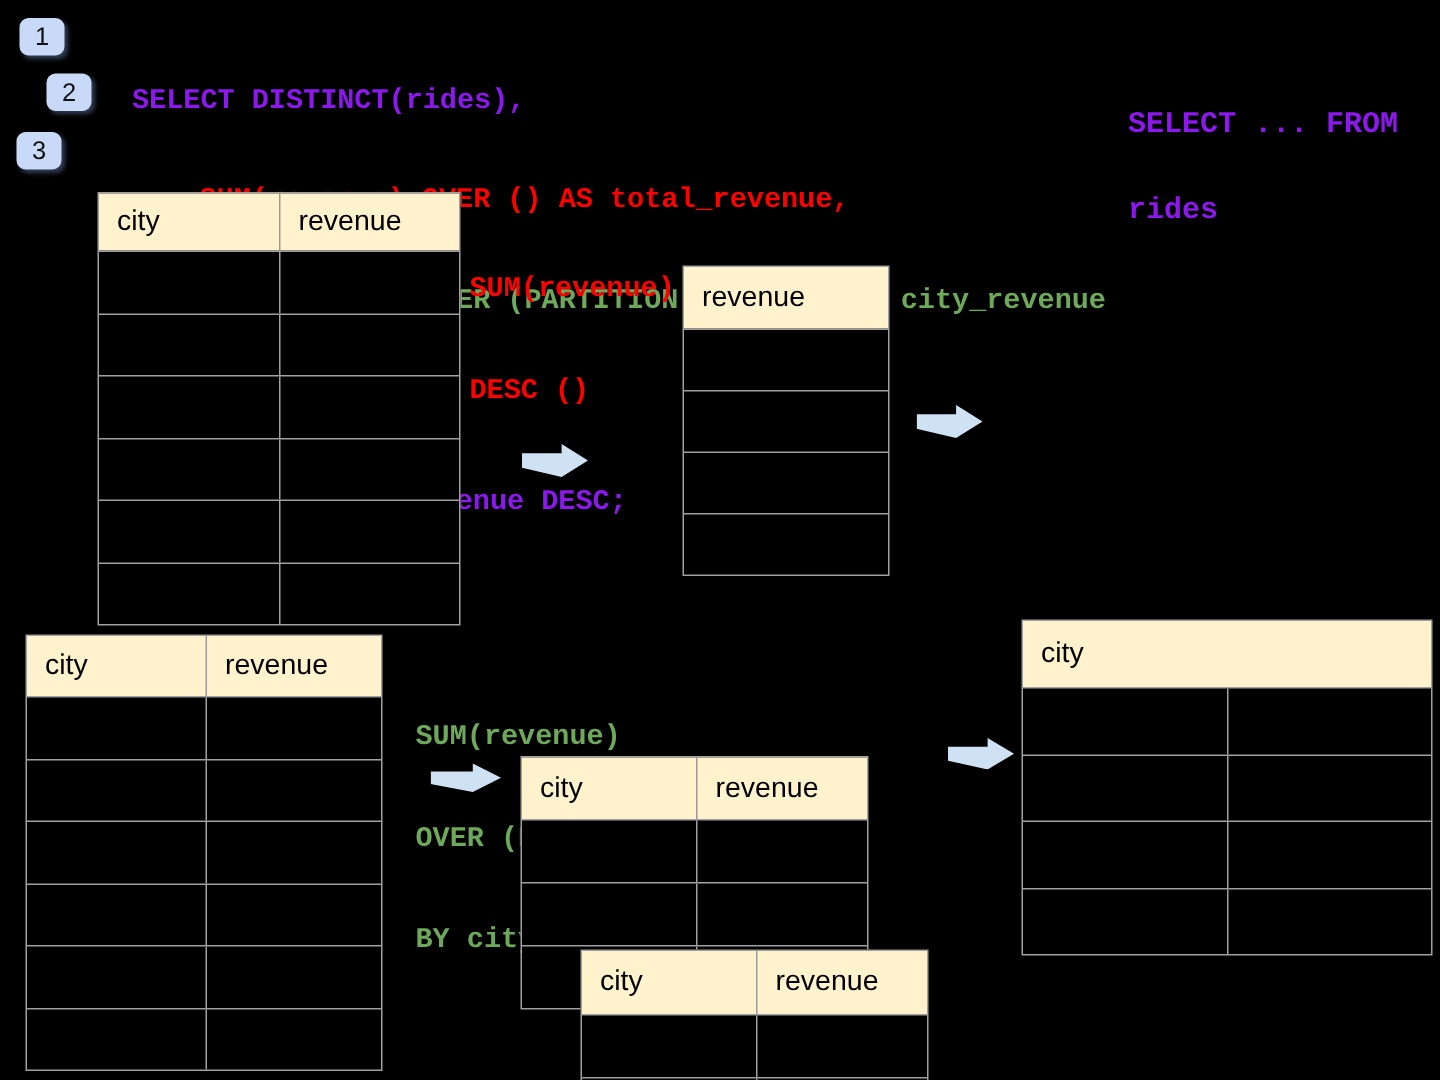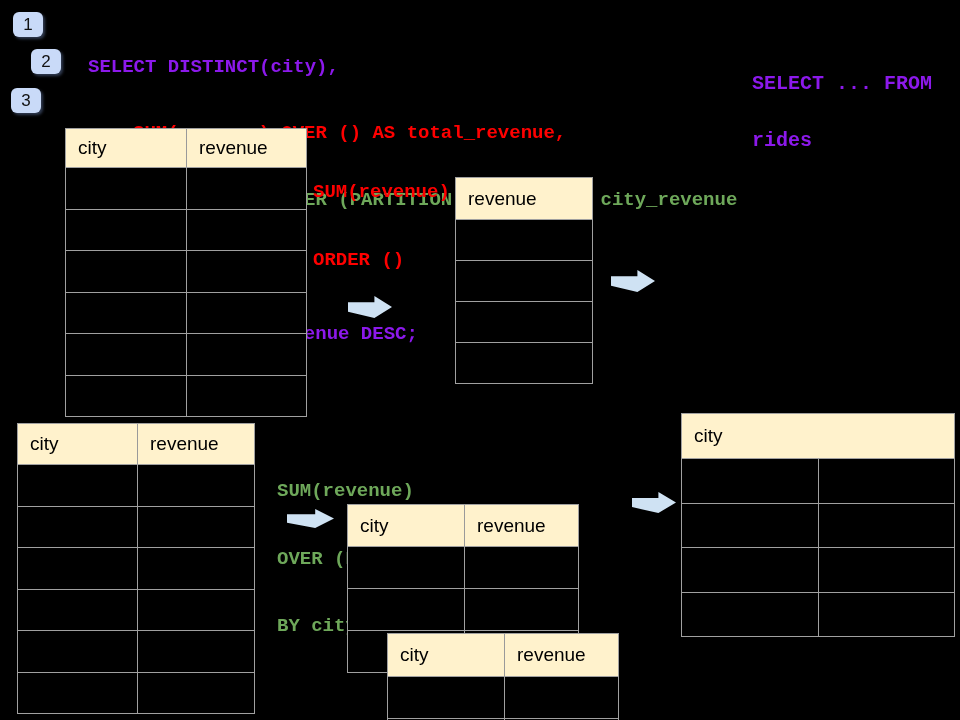--- a/index.html
+++ b/index.html
@@ -58,35 +58,35 @@
     <span>1</span>
   </div>
 <div class="abs badge" style="left:31px;top:49px;">
     <span>2</span>
   </div>
 <div class="abs badge" style="left:11px;top:88px;">
     <span>3</span>
   </div>
 
 <div class="abs code sql-block">
-  <div class="c-purple">SELECT DISTINCT(city),</div>
+  <div class="c-purple">SELECT DISTINCT(rides),</div>
   <div class="c-red" style="margin-left:45px;">SUM(revenue) OVER () AS total_revenue,</div>
   <div class="c-green" style="margin-left:45px;">SUM(revenue) OVER (PARTITION BY city) as city_revenue</div>
   <div class="c-purple" style="margin-left:22px;">FROM rides</div>
   <div class="c-purple" style="margin-left:22px;">ORDER by city_revenue DESC;</div>
 </div>
 
 <div class="abs code note c-purple">
   <div>SELECT ... FROM</div>
   <div>rides</div>
 </div>
 
 <div class="abs code annot c-red" style="left:313px;top:136px;">
   <div>SUM(revenue)</div>
-  <div>ORDER ()</div>
+  <div>DESC ()</div>
 </div>
 
 <div class="abs code annot c-green" style="left:277px;top:435px;">
   <div>SUM(revenue)</div>
   <div>OVER (PARTITION</div>
   <div>BY city)</div>
 </div>
 
 <div class="abs tbl t1" style="left:65px;top:128px;width:240px;">
   <div class="thead">

